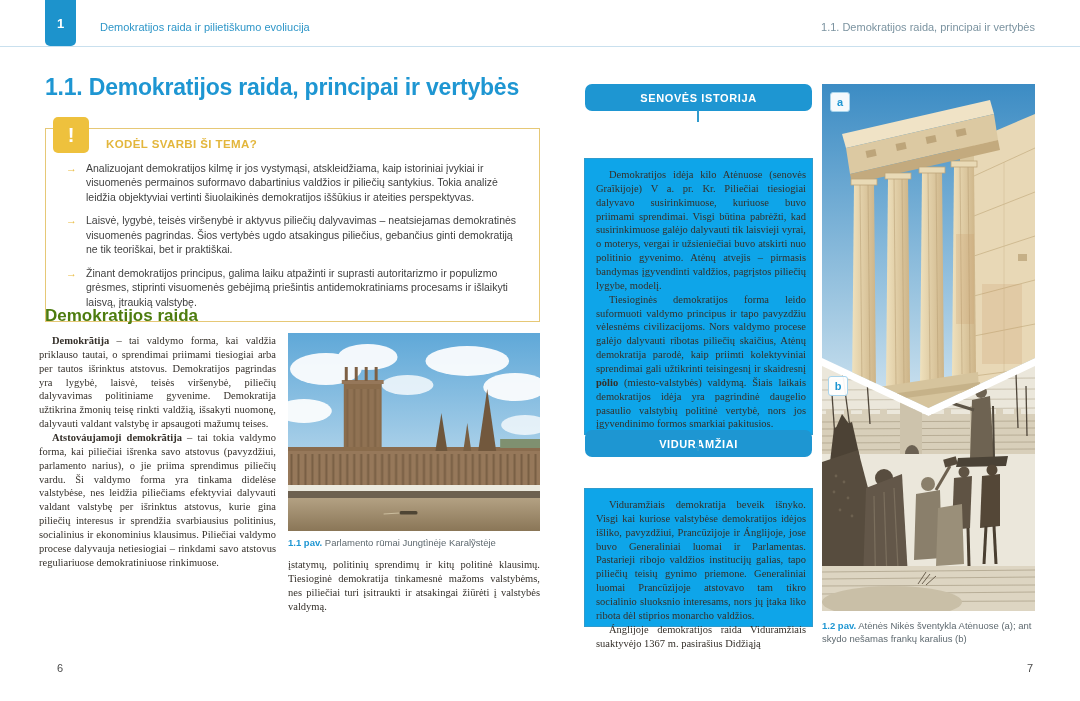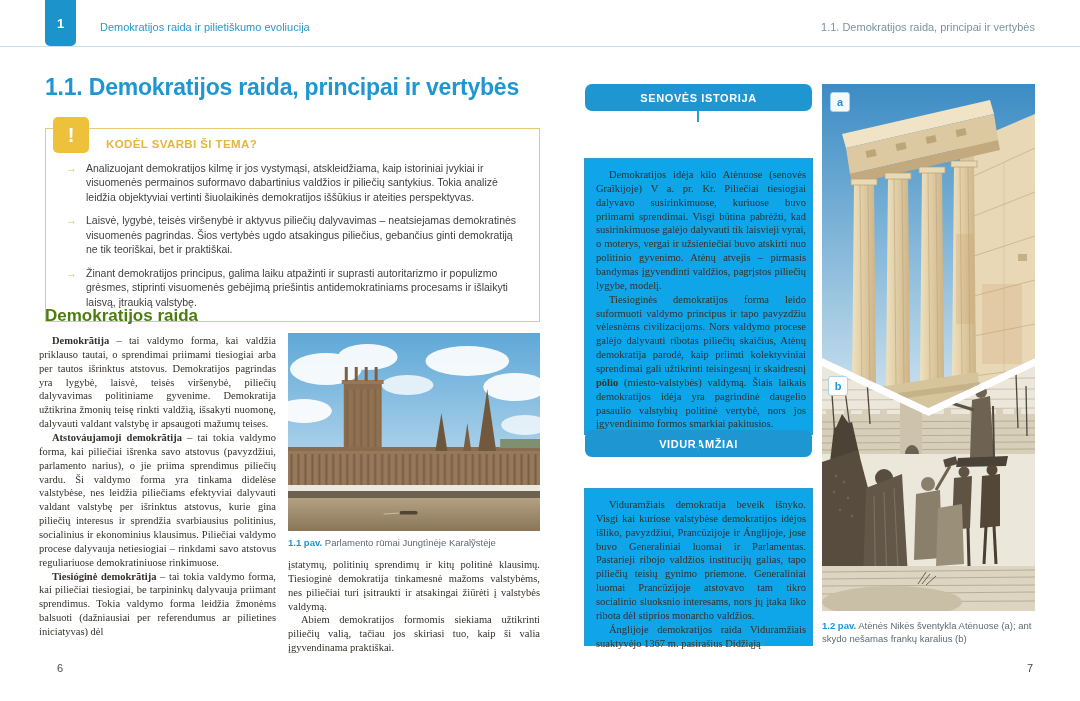--- a/index.html
+++ b/index.html
@@ -59,21 +59,21 @@
   }
   .btn-ancient  { top:84px; }
   .btn-medieval { top:414px;margin-top:16px; }
   .connector { position:absolute; left:697px; width:2px; height:12px; background:#2f9bcd; }
   .conn1 { top:110px; } .conn2 { top:439px; }
   .side-box {
     position:absolute; left:584px; width:229px; background:#0ea5e9;
     border:1.5px solid #2f9bcd; padding:9px 6px 10px 11px;margin-top:36px;
   }
   .box-ancient  { top:122px; height:277px; }
-  .box-medieval { top:452px; height:158px; }
+  .box-medieval { top:452px; height:139px; }
   .side-box p { margin:0; }
 
   
   .temple {
     position:absolute; left:822px; top:84px; width:213px; height:324px;
     clip-path:polygon(0 0, 100% 0, 100% calc(100% - 50px), 50% 100%, 0 calc(100% - 50px));
   }
   .engraving {
     position:absolute; left:822px; top:366px; width:213px; height:245px;
     clip-path:polygon(0 0, 50% 50px, 100% 0, 100% 100%, 0 100%);
@@ -116,21 +116,20 @@
       <span class="bullet-arrow">→</span>
       <span class="bullet-text">Žinant demokratijos principus, galima laiku atpažinti ir suprasti autoritarizmo ir populizmo grėsmes, stiprinti visuomenės gebėjimą priešintis antidemokratiniams procesams ir išlaikyti laisvą, įtraukią valstybę.</span>
     </div>
   </div>
 
   <div class="section-heading">Demokratijos raida</div>
 
   <div class="col1 serif">
     <p class="ind"><b>Demokrãtija</b><span> – tai valdymo forma, kai valdžia priklauso tautai, o sprendimai priimami tiesiogiai arba per tautos išrinktus atstovus. Demokratijos pagrindas yra lygybė, laisvė, teisės viršenybė, piliečių dalyvavimas politiniame gyvenime. Demokratija užtikrina žmonių teisę rinkti valdžią, išsakyti nuomonę, dalyvauti valdant valstybę ir apsaugoti mažumų teises.</span></p>
     <p class="ind"><b>Atstováujamoji demokrãtija</b><span> – tai tokia valdymo forma, kai piliečiai išrenka savo atstovus (pavyzdžiui, parlamento narius), o jie priima sprendimus piliečių vardu. Ši valdymo forma yra tinkama didelėse valstybėse, nes leidžia piliečiams efektyviai dalyvauti valdant valstybę per išrinktus atstovus, kurie gina piliečių interesus ir sprendžia svarbiausius politinius, socialinius ir ekonominius klausimus. Piliečiai valdymo procese dalyvauja netiesiogiai – rinkdami savo atstovus reguliariuose demokratiniuose rinkimuose.</span></p>
-    <p class="ind"><b>Tiesióginė demokrãtija</b><span> – tai tokia valdymo forma, kai piliečiai tiesiogiai, be tarpininkų dalyvauja priimant sprendimus. Tokia valdymo forma leidžia žmonėms balsuoti (dažniausiai per referendumus ar pilietines iniciatyvas) dėl</span></p>
   </div>
 
   <div class="photo1">
     <svg viewBox="0 0 253 198" preserveAspectRatio="none">
       <defs>
         <linearGradient id="sky1" x1="0" y1="0" x2="0" y2="1">
           <stop offset="0" stop-color="#5fa8d8"></stop>
             <stop offset="1" stop-color="#dcebf4"></stop>
         </linearGradient>
         <linearGradient id="river1" x1="0" y1="0" x2="0" y2="1">
@@ -173,21 +172,20 @@
       <path d="M96 181 L112 180" stroke="#cbbd9e" stroke-width="1.2"></path>
     </svg>
   </div>
 
   <div class="caption1 caption">
     <span class="cap-label">1.1 pav.</span><span> Parlamento rūmai Jungtìnėje Karalỹstėje</span>
   </div>
 
   <div class="col2 serif">
     <p>įstatymų, politinių sprendimų ir kitų politinė klausimų. Tiesioginė demokratija tinkamesnė mažoms valstybėms, nes piliečiai turi įsitraukti ir atsakingai žiūrėti į valstybės valdymą.</p>
-    <p class="ind">Abiem demokratijos formomis siekiama užtikrinti piliečių valią, tačiau jos skiriasi tuo, kaip ši valia įgyvendinama praktiškai.</p>
   </div>
 
   <div class="page-num page-num-left">6</div>
 
   <div class="side-btn btn-ancient">SENOVĖS ISTORIJA</div>
   <div class="connector conn1"></div>
   <div class="side-box box-ancient serif">
     <p class="ind">Demokratijos idėja kilo Atėnuose (senovės Graĩkijoje) V a. pr. Kr. Piliečiai tiesiogiai dalyvavo susirinkimuose, kuriuose buvo priimami sprendimai. Visgi būtina pabrėžti, kad susirinkimuose galėjo dalyvauti tik laisvieji vyrai, o moterys, vergai ir užsieniečiai buvo atskirti nuo politinio gyvenimo. Atėnų atvejis – pirmasis bandymas įgyvendinti valdžios, pagrįstos piliečių lygybe, modelį.</p>
     <p class="ind"><span>Tiesioginės demokratijos forma leido suformuoti valdymo principus ir tapo pavyzdžiu vėlesnėms civilizacijoms. Nors valdymo procese galėjo dalyvauti ribotas piliečių skaičius, Atėnų demokratija parodė, kaip priimti kolektyviniai sprendimai gali užtikrinti teisingesnį ir skaidresnį </span><b>pòlio</b><span> (miesto-valstybės) valdymą. Šiais laikais demokratijos idėja yra pagrindinė daugelio pasaulio valstybių politinė vertybė, nors jos įgyvendinimo formos smarkiai pakitusios.</span></p>
   </div>

